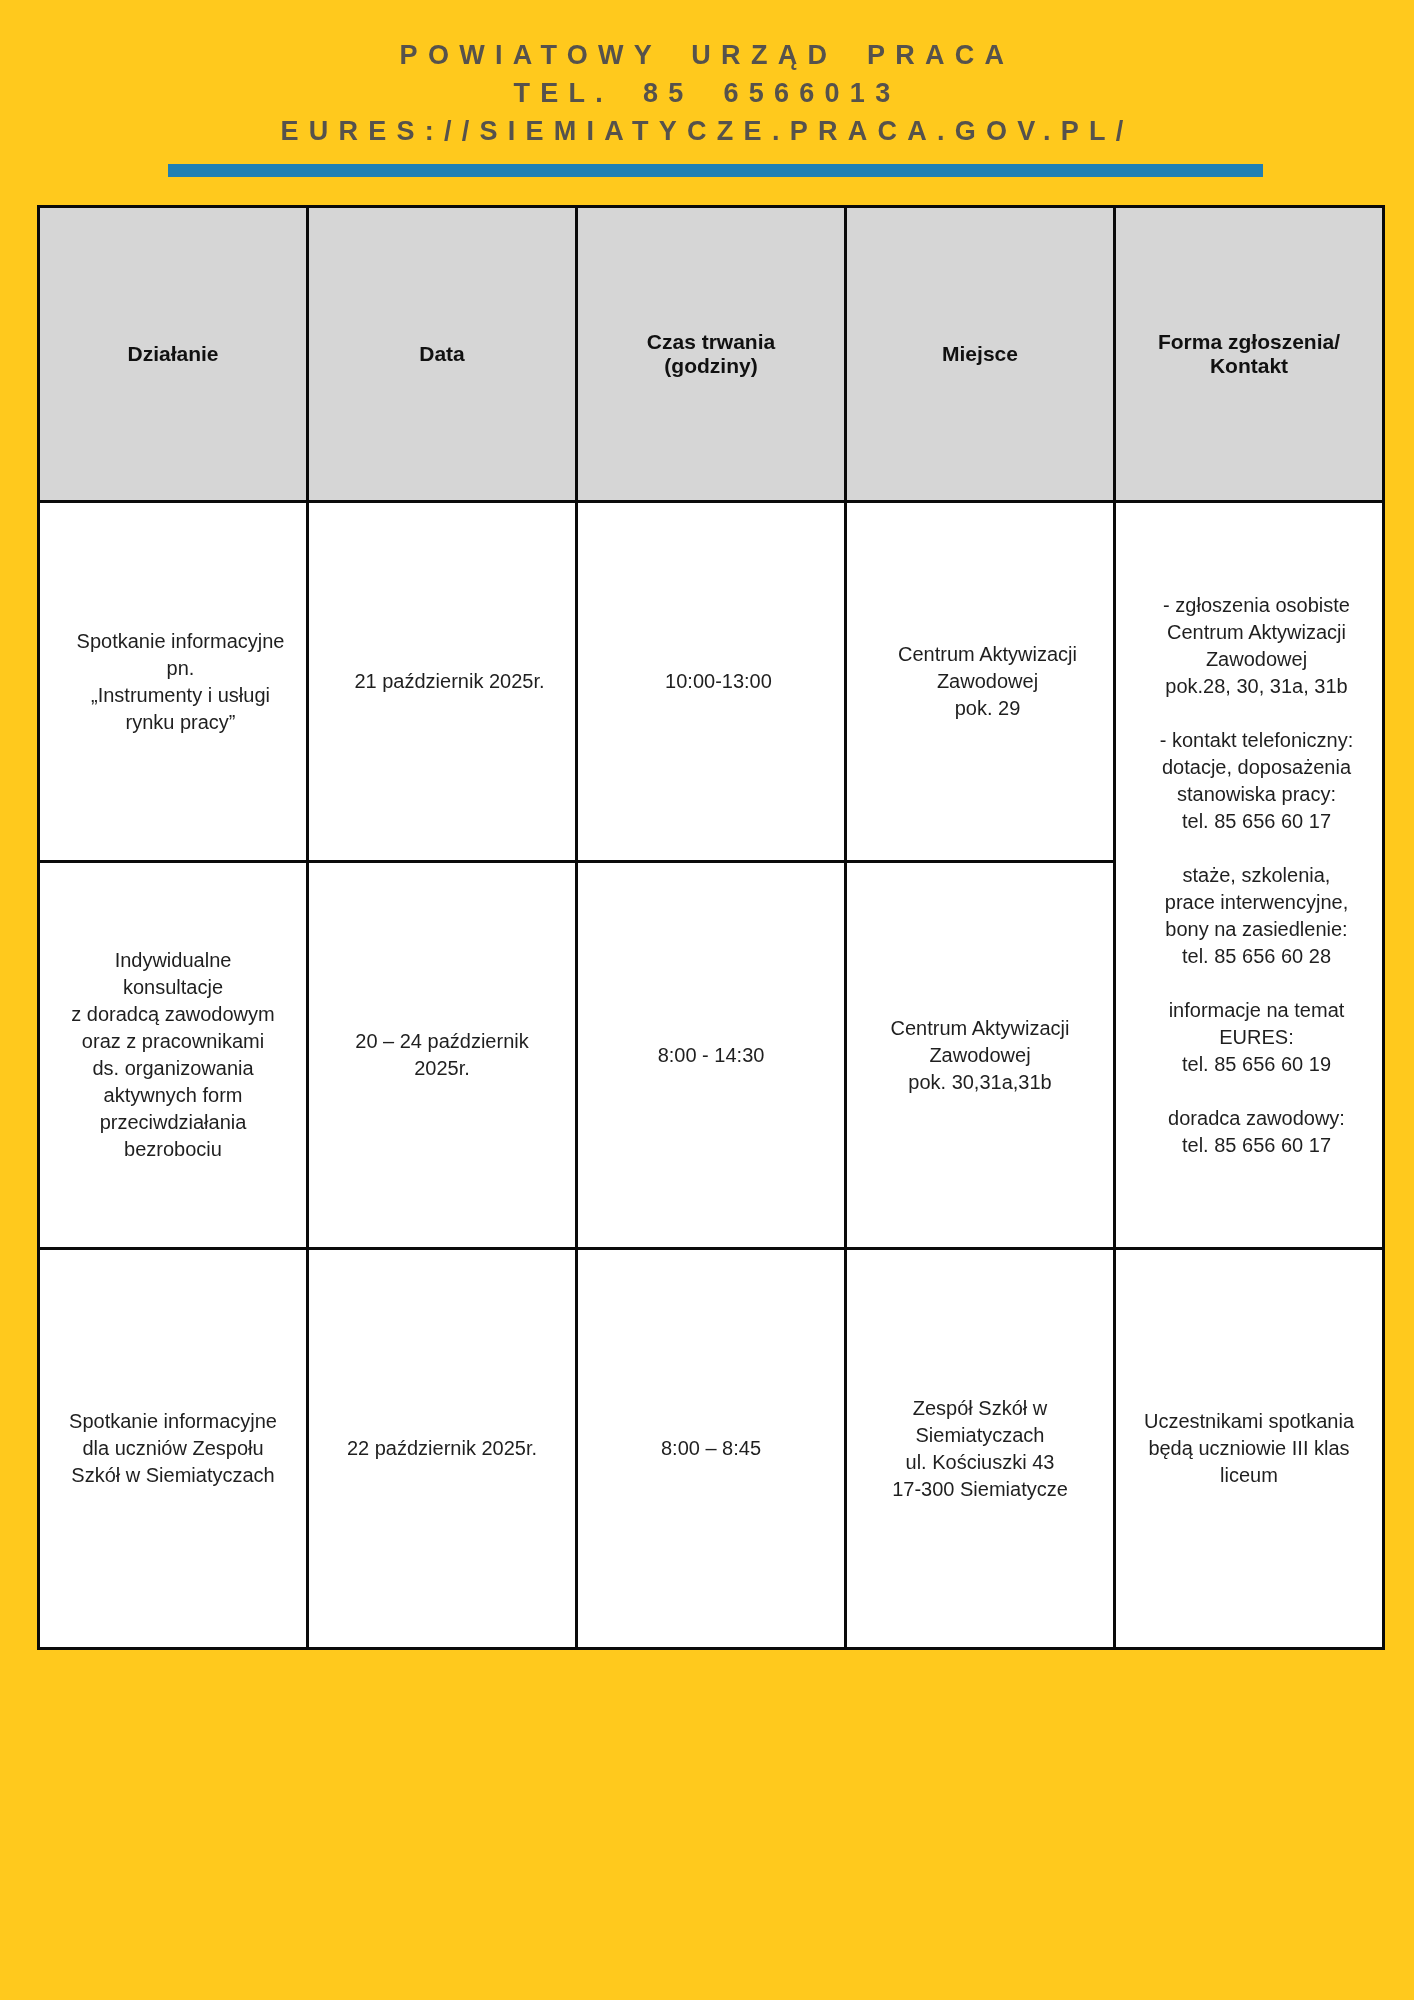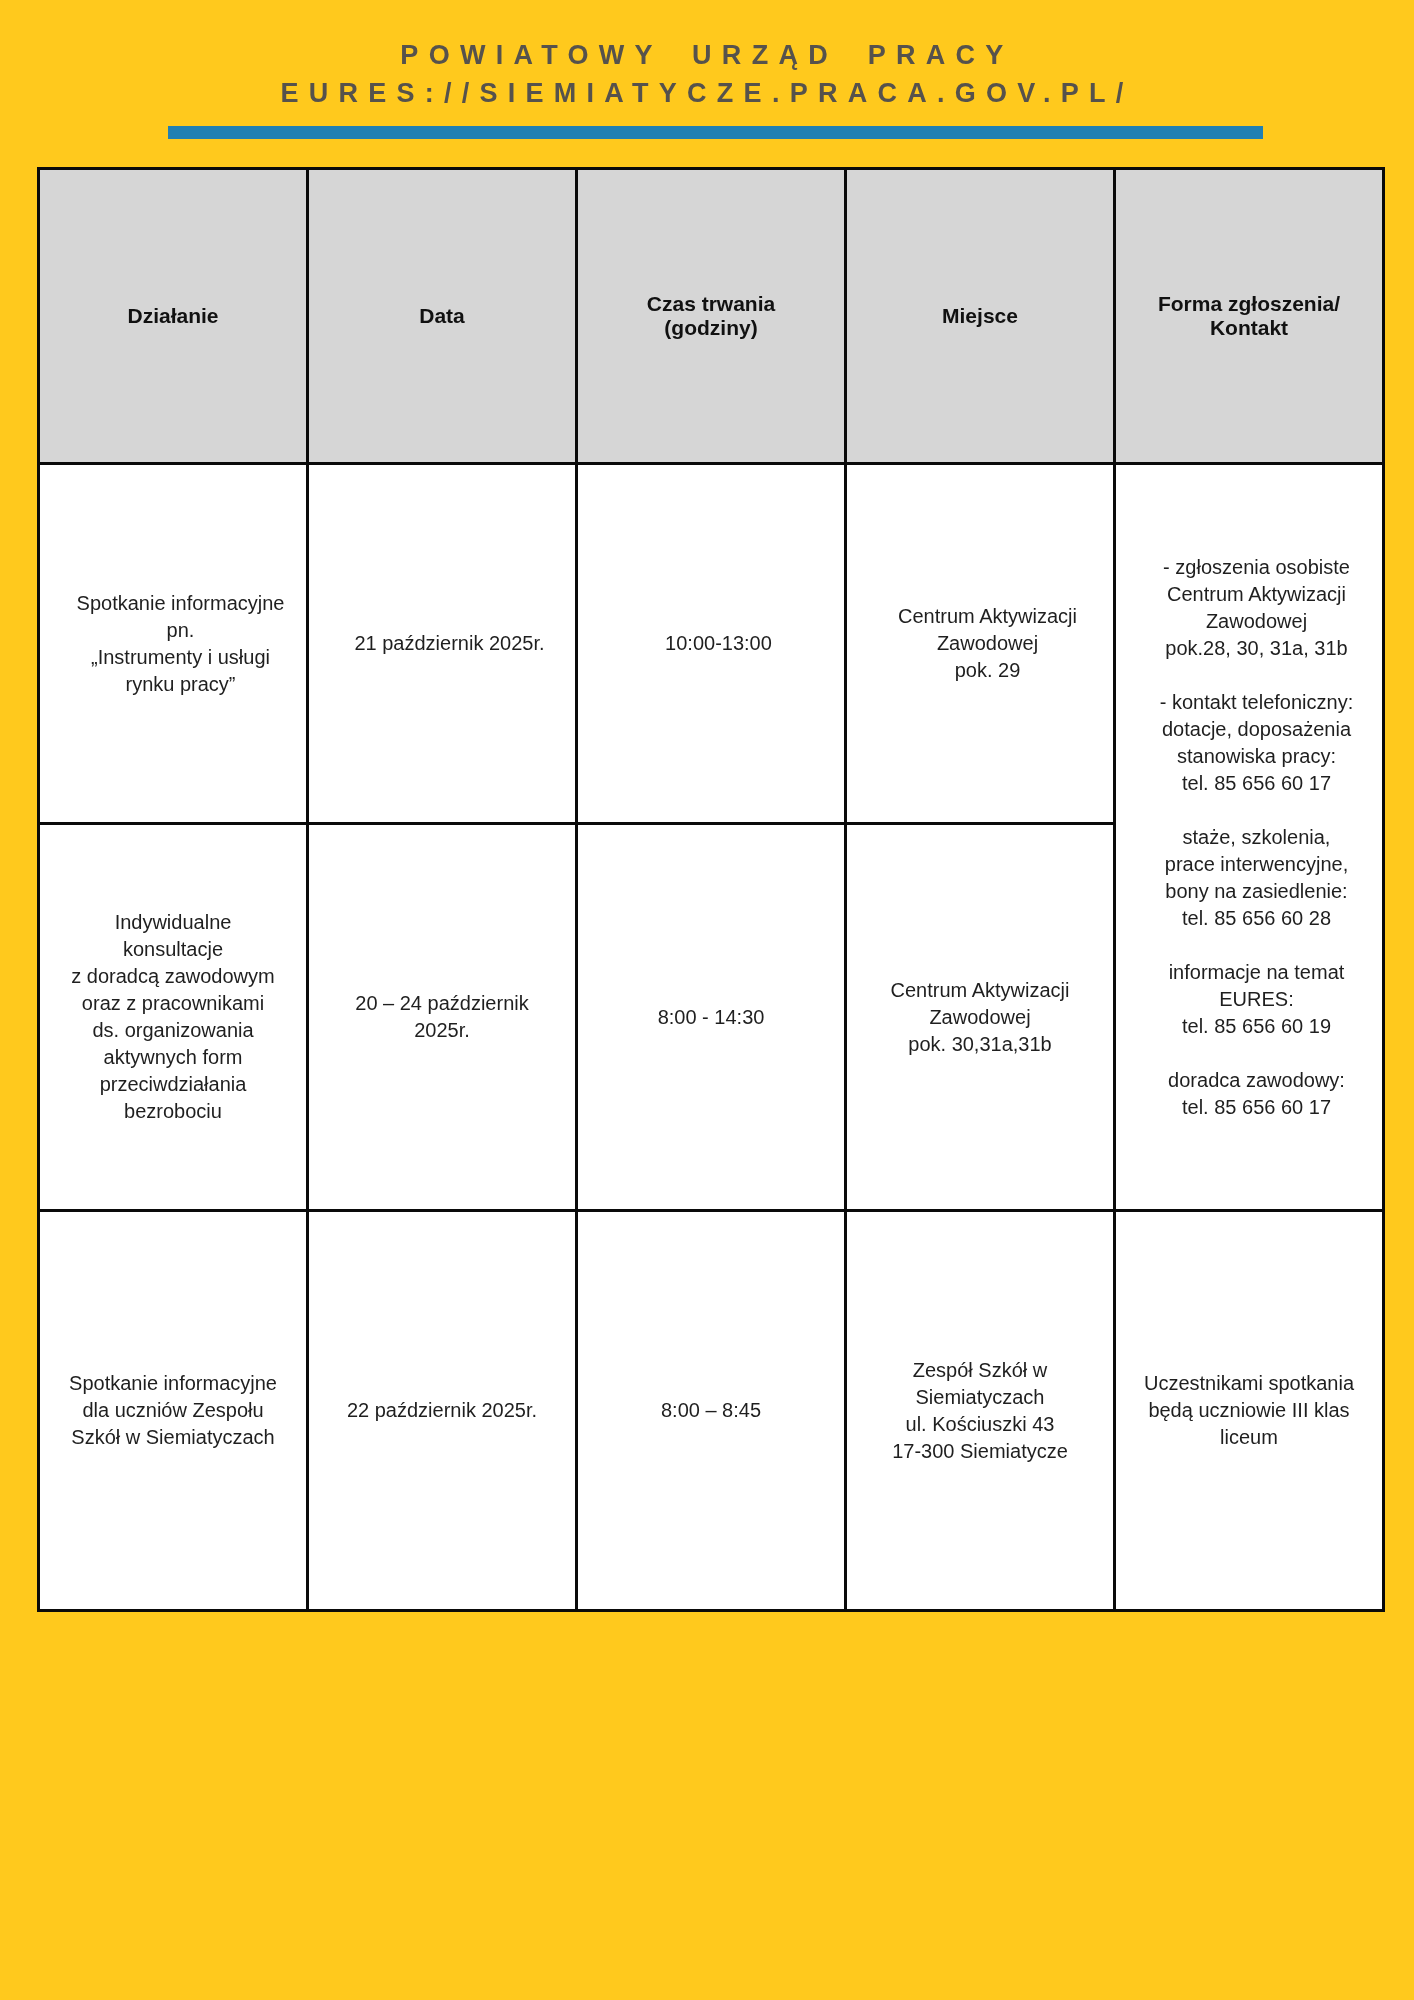--- a/index.html
+++ b/index.html
@@ -62,21 +62,22 @@
     font-weight:normal;
   }
   tr.row-1 td{height:360px;padding-left:25px;}
   tr.row-2 td{height:387px;}
   tr.row-3 td{height:400px;}
 </style>
 </head>
 <body>
 
 <header class="top-header">
-  <div class="hline">POWIATOWY URZĄD PRACY</div>
+  <div class="hline">POWIATOWY URZĄD PRACA</div>
+  <div class="hline">TEL. 85 6566013</div>
   <div class="hline">EURES://SIEMIATYCZE.PRACA.GOV.PL/</div>
 </header>
 
 <div class="accent-bar"></div>
 
 <table class="schedule">
   <colgroup>
       <col>
       <col>
       <col>

